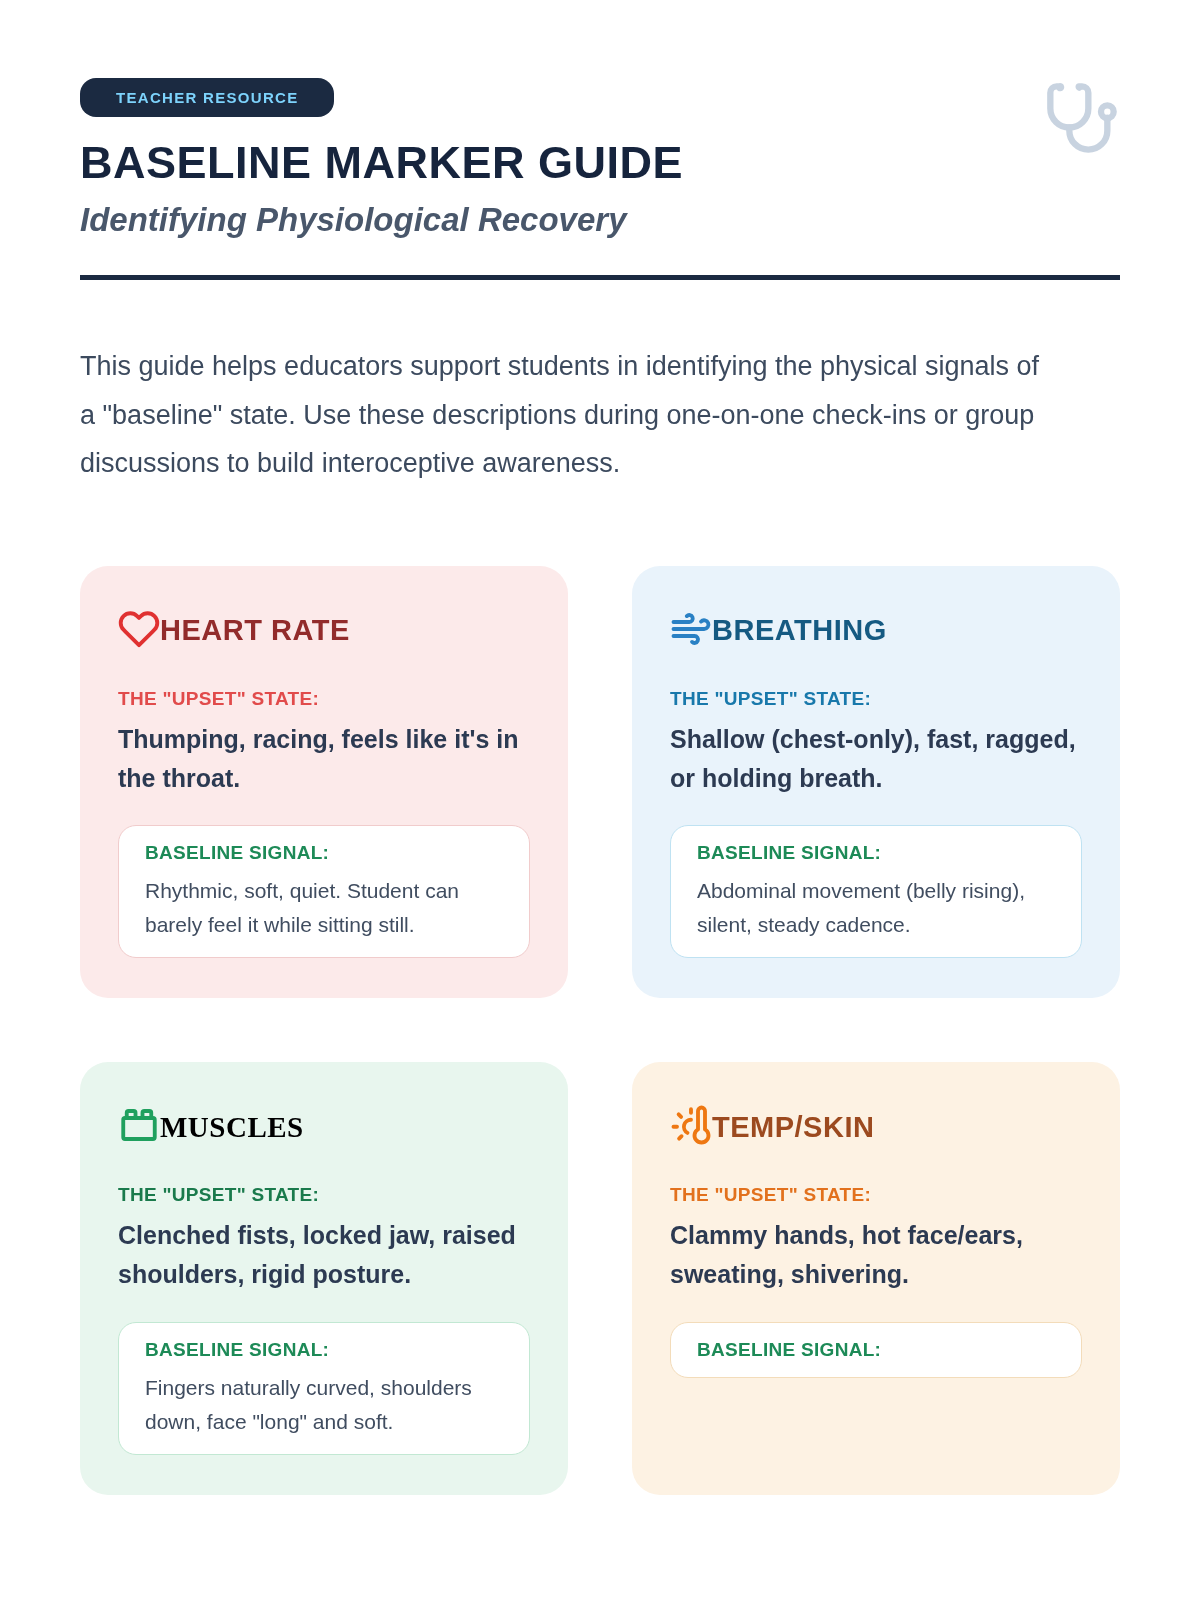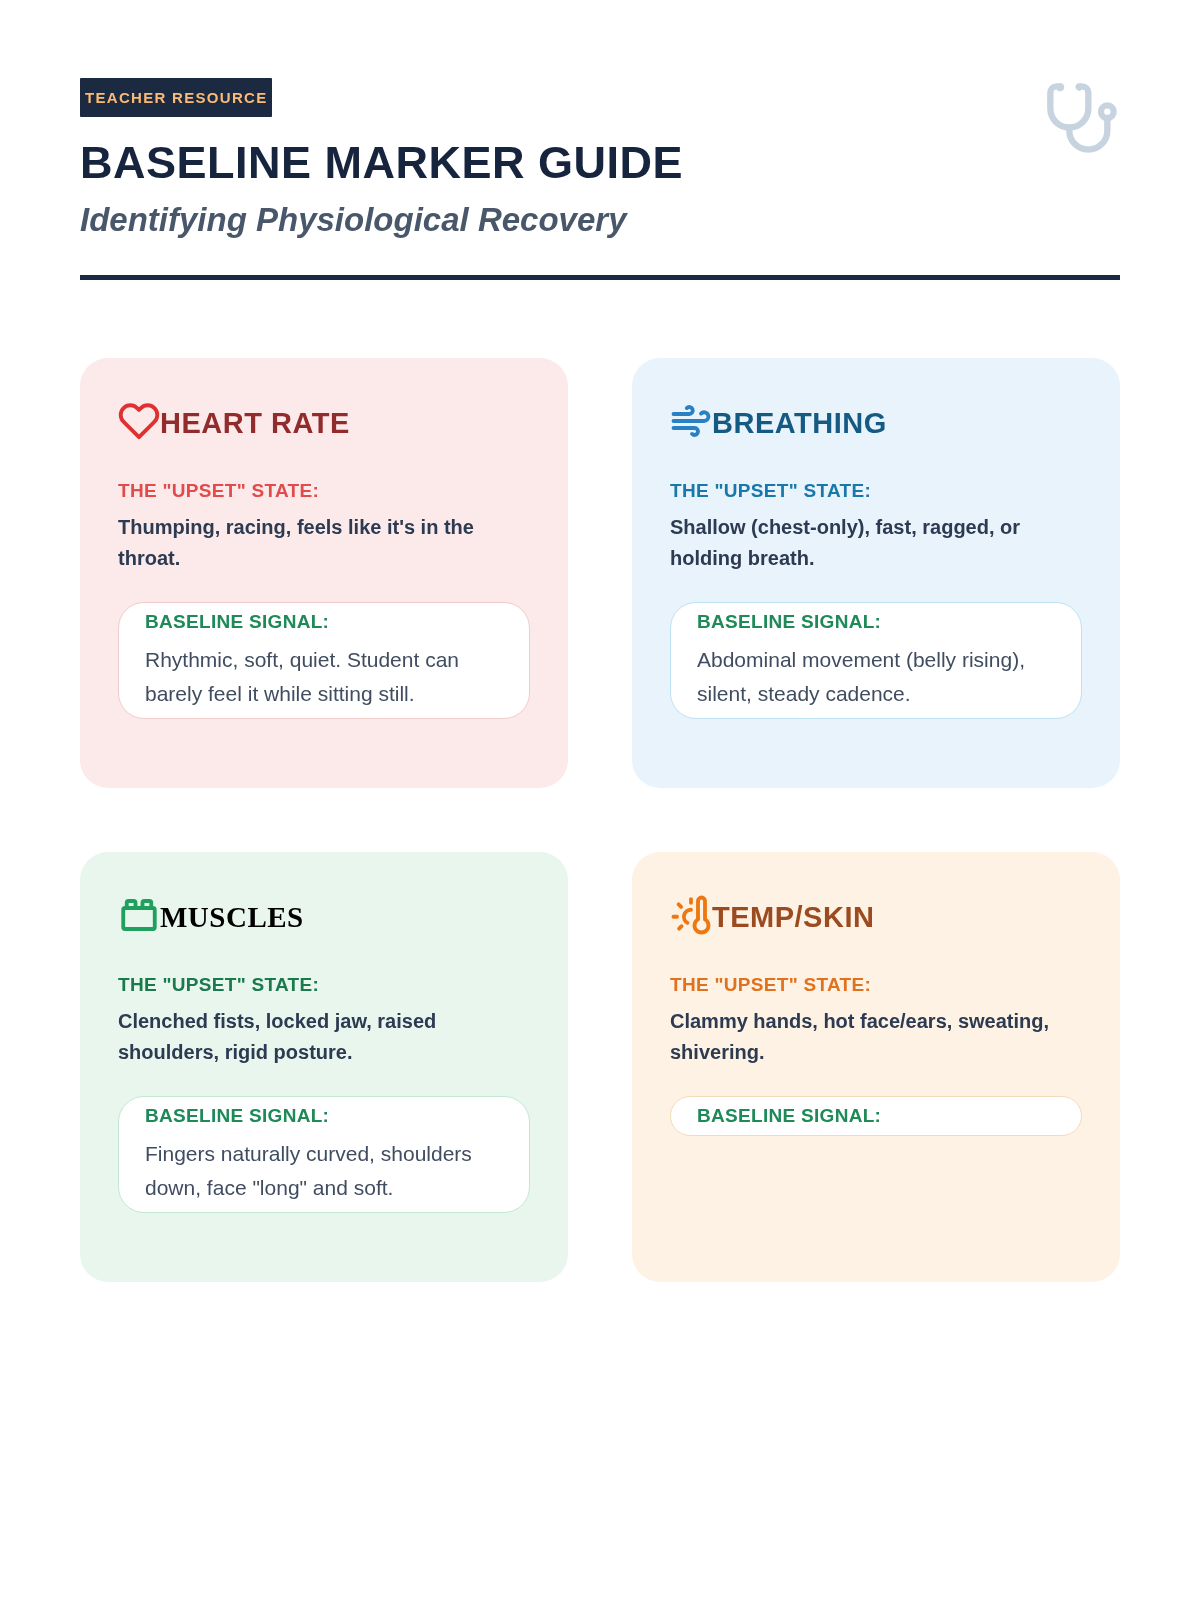--- a/index.html
+++ b/index.html
@@ -11,26 +11,26 @@
     font-family: "Liberation Sans", sans-serif;
     color: #16243d;
   }
   .page { padding: 78px 80px 70px 80px; }
 
   
   .header { display: flex; justify-content: space-between; align-items: flex-start; }
   .badge {
     display: inline-block;
     background: #1b2a41;
-    color: #fdba74;
+    color: #7dd3fc;
     font-size: 15px;
     font-weight: 800;
     letter-spacing: 1.3px;
-    padding: 11px 5px;
-    border-radius: 1px;
+    padding: 11px 36px;
+    border-radius: 16px;
   }
   .title {
     margin-top: 20px;
     font-size: 45px;
     font-weight: 800;
     letter-spacing: 0.5px;
     color: #16243d;
   }
   .subtitle {
     margin-top: 12px;
@@ -66,30 +66,30 @@
   .card {
     border-radius: 28px;
     padding: 42px 38px 40px 38px;
     min-height: 430px;
   }
   .card-head { display: flex; align-items: center; margin-bottom: 34px; }
   .card-title { font-size: 29px; font-weight: 800; letter-spacing: 0.5px; }
   .upset-label { font-size: 19px; font-weight: 800; letter-spacing: 0.3px; }
   .upset-text {
     margin-top: 10px;
-    font-size: 20px;
+    font-size: 25px;
     font-weight: 700;
     line-height: 1.55;
     color: #2c3a52;
   }
   .signal-box {
     margin-top: 28px;
     background: #ffffff;
-    border-radius: 26px;
-    padding: 8px 26px;
+    border-radius: 18px;
+    padding: 16px 26px;
     border: 1px solid transparent;
   }
   .signal-label { font-size: 19px; font-weight: 800; color: #1d8a57; letter-spacing: 0.3px; }
   .signal-text {
     margin-top: 10px;
     font-size: 21px;
     font-weight: 400;
     line-height: 1.6;
     color: #404d60;
   }
@@ -134,20 +134,21 @@
       <svg width="76" height="76" viewBox="0 0 24 24" fill="none" stroke="currentColor" stroke-width="2" stroke-linecap="round" stroke-linejoin="round">
         <path d="M4.8 2.3A.3.3 0 1 0 5 2H4a2 2 0 0 0-2 2v5a6 6 0 0 0 6 6 6 6 0 0 0 6-6V4a2 2 0 0 0-2-2h-1a.2.2 0 1 0 .3.3"></path>
         <path d="M8 15v1a6 6 0 0 0 6 6 6 6 0 0 0 6-6v-4"></path>
         <circle cx="20" cy="10" r="2"></circle>
       </svg>
     </span>
   </header>
 
   <hr class="rule">
 
+  <p class="intro">This guide helps educators support students in identifying the physical signals of a "baseline" state. Use these descriptions during one-on-one check-ins or group discussions to build interoceptive awareness.</p>
 
   <main class="grid">
 
     <section class="card card--heart">
       <div class="card-head">
         <span class="card-icon">
           <svg width="42" height="42" viewBox="0 0 24 24" fill="none" stroke="currentColor" stroke-width="2.2" stroke-linecap="round" stroke-linejoin="round">
             <path d="M20.84 4.61a5.5 5.5 0 0 0-7.78 0L12 5.67l-1.06-1.06a5.5 5.5 0 0 0-7.78 7.78l1.06 1.06L12 21.23l7.78-7.78 1.06-1.06a5.5 5.5 0 0 0 0-7.78z"></path>
           </svg>
         </span>

